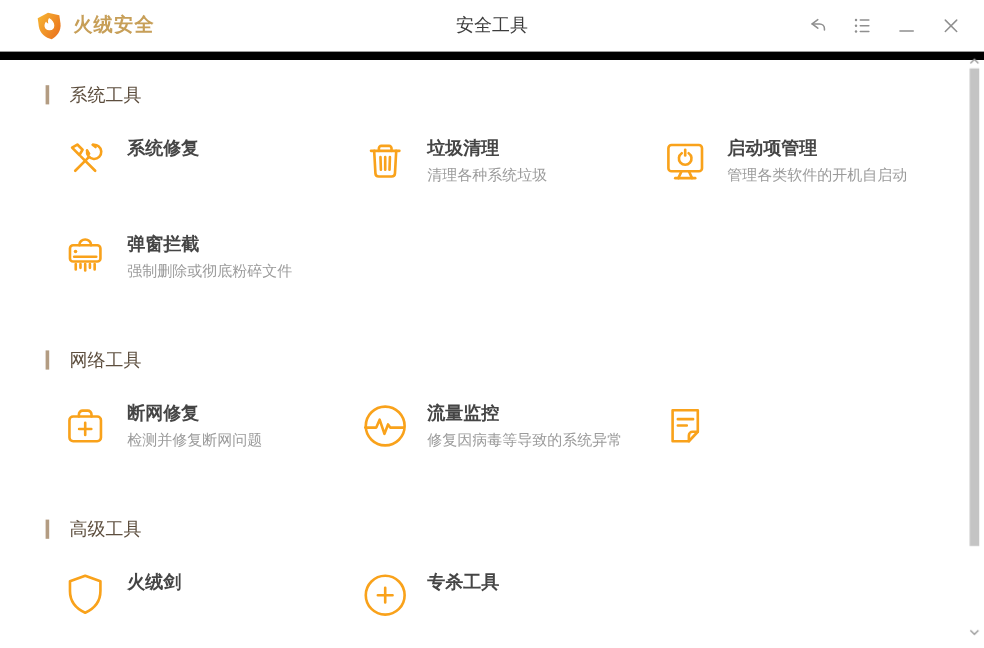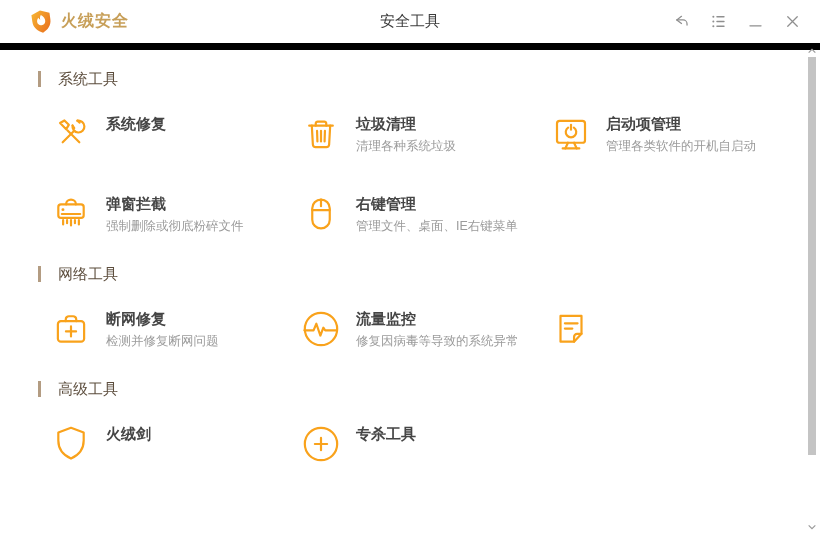--- a/index.html
+++ b/index.html
@@ -15,21 +15,21 @@
   .page-title { position:absolute; left:0; right:0; text-align:center; font-size:15px; color:#3c3c3c; }
   .win-controls { margin-left:auto; display:flex; gap:13px; z-index:2; }
   .ctrl { width:24px; height:24px; display:flex; align-items:center; justify-content:center;
     background:none; border:none; cursor:pointer; }
   .ctrl svg { stroke:#8f8f8f; fill:none; stroke-width:1.6; stroke-linecap:round; stroke-linejoin:round; }
   .ctrl svg .fdot { fill:#8f8f8f; stroke:none; }
 
   
   main { padding-left:38px; }
   .sec-head { display:flex; align-items:center; gap:17px; margin-top:20px; height:18px; }
-  .section + .section .sec-head { margin-top:24px; }
+  .section + .section .sec-head { margin-top:50px; }
   .sec-bar { width:3px; height:16px; background:var(--bar); }
   .sec-title { font-size:15px; color:#5d4e3e; }
   .grid { display:grid; grid-template-columns:250px 250px 250px; row-gap:32px; margin:25px 0 0 12px; }
   .tool { display:flex; gap:14px; align-items:flex-start; height:48px; cursor:pointer; }
   .tool .icon { width:42px; height:42px; flex:none; display:block; }
   .tool .icon svg { width:42px; height:42px; display:block; stroke:var(--accent); fill:none;
     stroke-width:2.5; stroke-linecap:round; stroke-linejoin:round; }
   .tool .icon svg .f { fill:var(--accent); stroke:none; }
   .meta { padding-top:3px; }
   .t-title { font-size:15px; font-weight:600; color:var(--titlec); line-height:15px; }
@@ -150,33 +150,20 @@
               <circle class="f" cx="14.8" cy="19" r="1.7"></circle>
               <path d="M13.5 24 h21"></path>
               <path d="M15 31 v5 M19.5 31 v3.5 M24 31 v6 M28.5 31 v3.5 M33 31 v5"></path>
             </svg>
           </span>
           <div class="meta">
             <div class="t-title">弹窗拦截</div>
             <div class="t-desc">强制删除或彻底粉碎文件</div>
           </div>
         </div>
-        <div class="tool">
-          <span class="icon">
-            <svg viewBox="0 0 48 48">
-              <rect x="14" y="7.5" width="20" height="33" rx="10"></rect>
-              <path d="M24 7.5 v7.5"></path>
-              <path d="M14 19.5 h20"></path>
-            </svg>
-          </span>
-          <div class="meta">
-            <div class="t-title">右键管理</div>
-            <div class="t-desc">管理文件、桌面、IE右键菜单</div>
-          </div>
-        </div>
       </div>
     </section>
     <section class="section">
       <div class="sec-head">
         <span class="sec-bar"></span>
         <span class="sec-title">网络工具</span>
       </div>
       <div class="grid">
         <div class="tool">
           <span class="icon">

